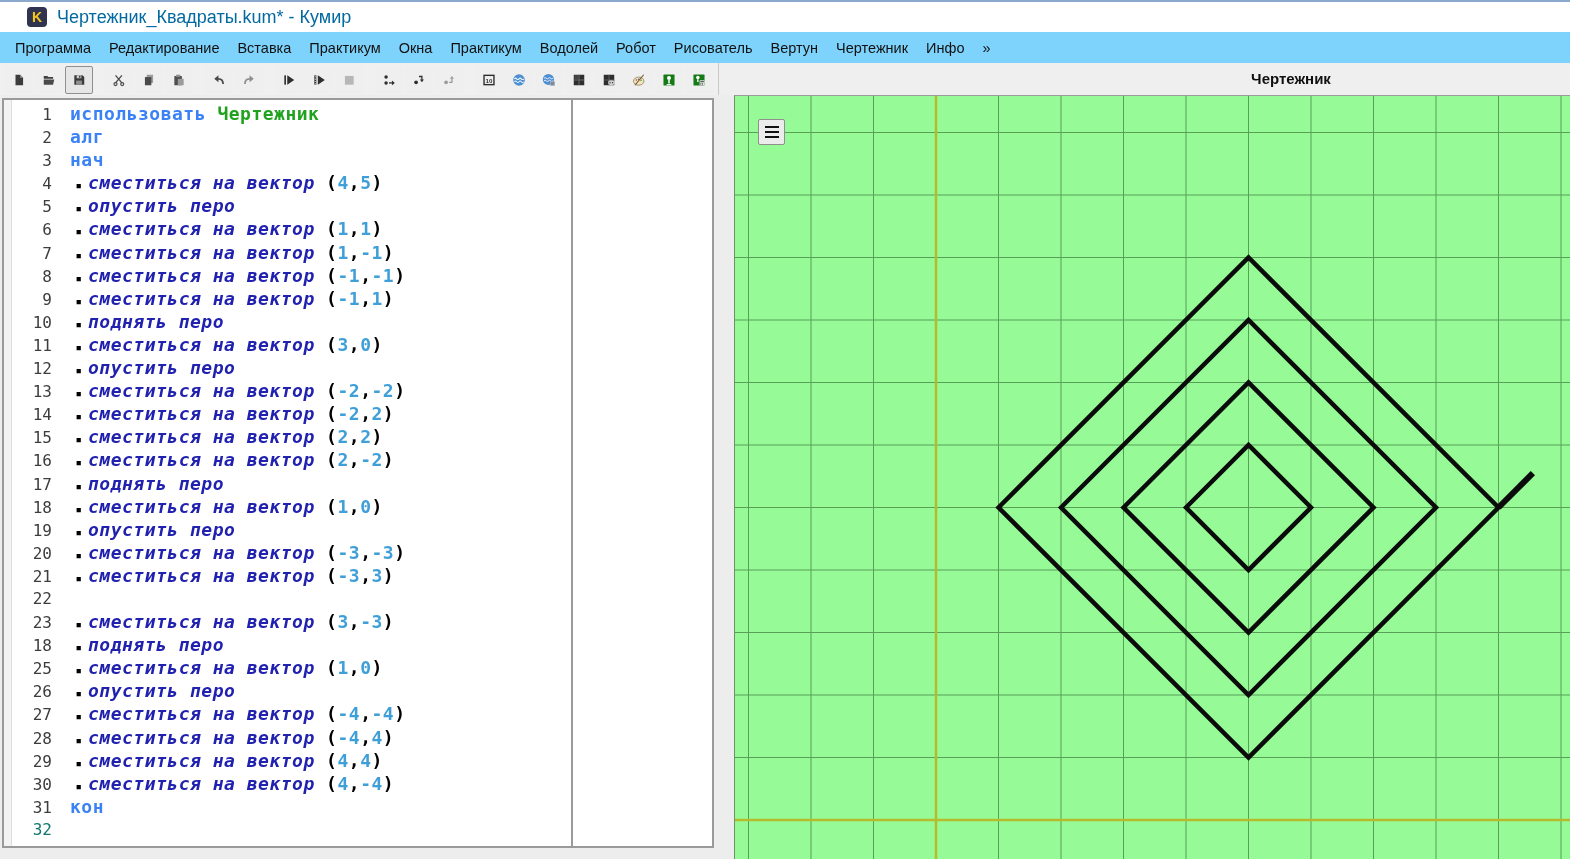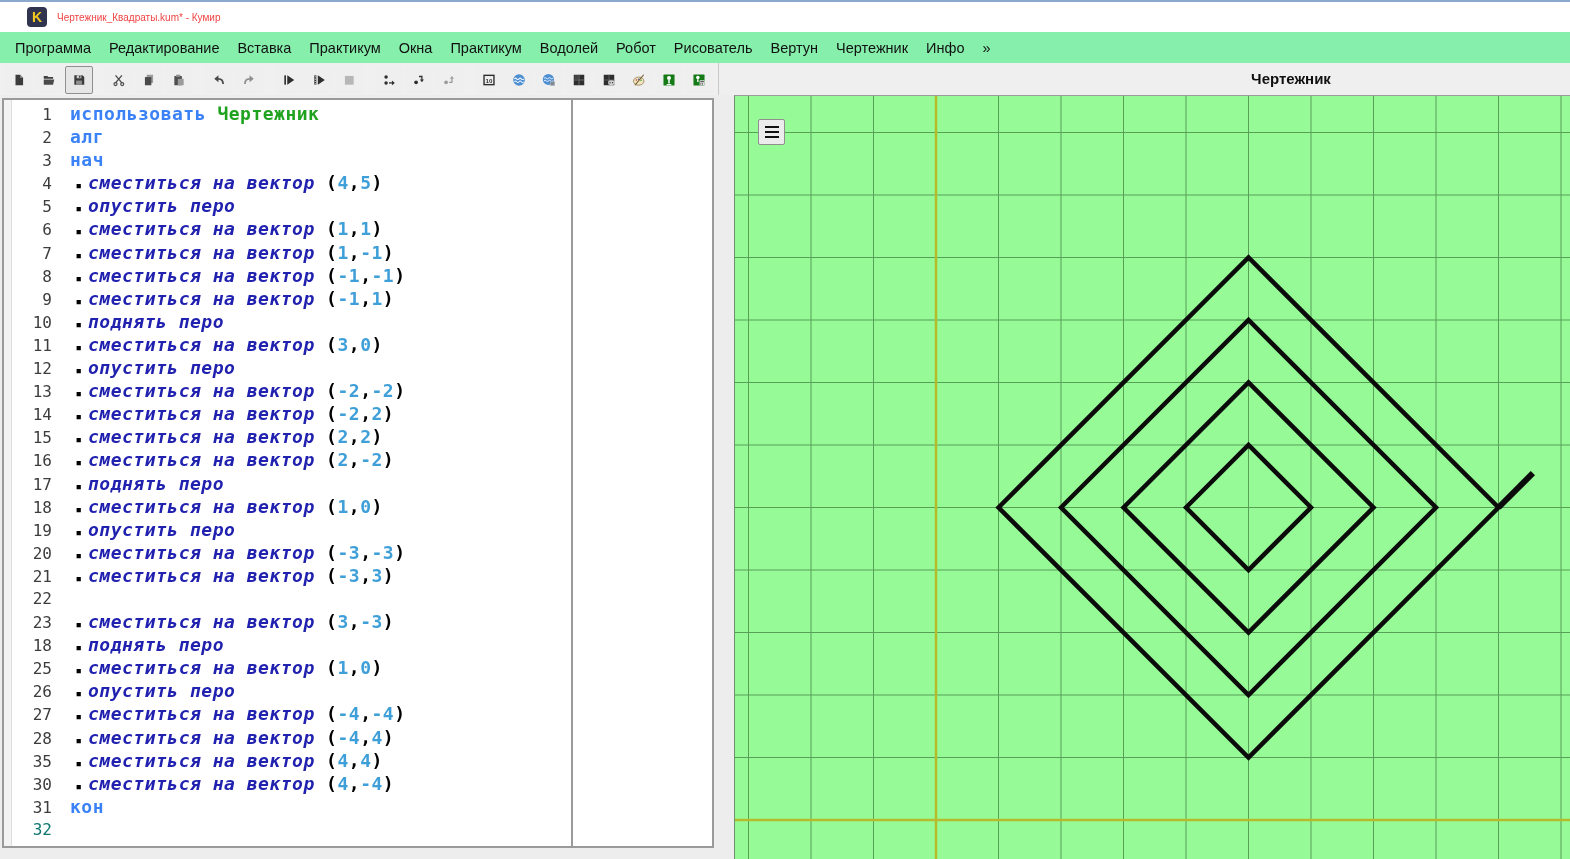--- a/index.html
+++ b/index.html
@@ -4,23 +4,23 @@
 <style>
   html,body{margin:0;padding:0;background:#d7d7d7;}
   .app{position:relative;width:1570px;height:859px;background:#f0f0f0;overflow:hidden;
        font-family:"Liberation Sans",sans-serif;}
   
   .titlebar{position:absolute;left:0;top:0;width:1570px;height:30px;background:#ffffff;
             border-top:2px solid #8aa9cc;display:flex;align-items:center;}
   .win-icon{width:20px;height:20px;margin-left:27px;border-radius:4px;background:#30344f;
             color:#f5c81d;font-weight:bold;font-size:14px;display:flex;align-items:center;
             justify-content:center;}
-  .win-title{margin-left:10px;font-size:10px;color:#ef4444;}
-  
-  .menubar{position:absolute;left:0;top:32px;width:1570px;height:31px;background:#86efac;
+  .win-title{margin-left:10px;font-size:18px;color:#0369a1;}
+  
+  .menubar{position:absolute;left:0;top:32px;width:1570px;height:31px;background:#7dd3fc;
            display:flex;align-items:center;padding-left:6px;box-sizing:border-box;}
   .menu-item{font-size:14.5px;color:#111;padding:4px 9px;cursor:default;}
   
   .toolbar{position:absolute;left:0;top:63px;width:718px;height:34px;background:#f0f0f0;
            display:flex;align-items:center;padding-left:4px;box-sizing:border-box;}
   .tbtn{width:28px;height:28px;display:flex;align-items:center;justify-content:center;
         border:1px solid transparent;border-radius:2px;margin:0 1px;box-sizing:border-box;}
   .tbtn.pressed{border-color:#8f8f8f;background:#e6e6e6;}
   .tbtn svg{display:block;}
   .tsep{width:1px;height:24px;background:#c6c6c6;margin:0 5px;}
@@ -374,21 +374,21 @@
           </div>
           <div class="line">
             <span class="ln">27</span>
             <span class="code"><span class="t-d">▪</span><span class="t-c">сместиться на вектор</span><span class="t-p"> (</span><span class="t-n">-4</span><span class="t-p">,</span><span class="t-n">-4</span><span class="t-p">)</span></span>
           </div>
           <div class="line">
             <span class="ln">28</span>
             <span class="code"><span class="t-d">▪</span><span class="t-c">сместиться на вектор</span><span class="t-p"> (</span><span class="t-n">-4</span><span class="t-p">,</span><span class="t-n">4</span><span class="t-p">)</span></span>
           </div>
           <div class="line">
-            <span class="ln">35</span>
+            <span class="ln">29</span>
             <span class="code"><span class="t-d">▪</span><span class="t-c">сместиться на вектор</span><span class="t-p"> (</span><span class="t-n">4</span><span class="t-p">,</span><span class="t-n">4</span><span class="t-p">)</span></span>
           </div>
           <div class="line">
             <span class="ln">30</span>
             <span class="code"><span class="t-d">▪</span><span class="t-c">сместиться на вектор</span><span class="t-p"> (</span><span class="t-n">4</span><span class="t-p">,</span><span class="t-n">-4</span><span class="t-p">)</span></span>
           </div>
           <div class="line">
             <span class="ln">31</span>
             <span class="code"><span class="t-k">кон</span></span>
           </div>

